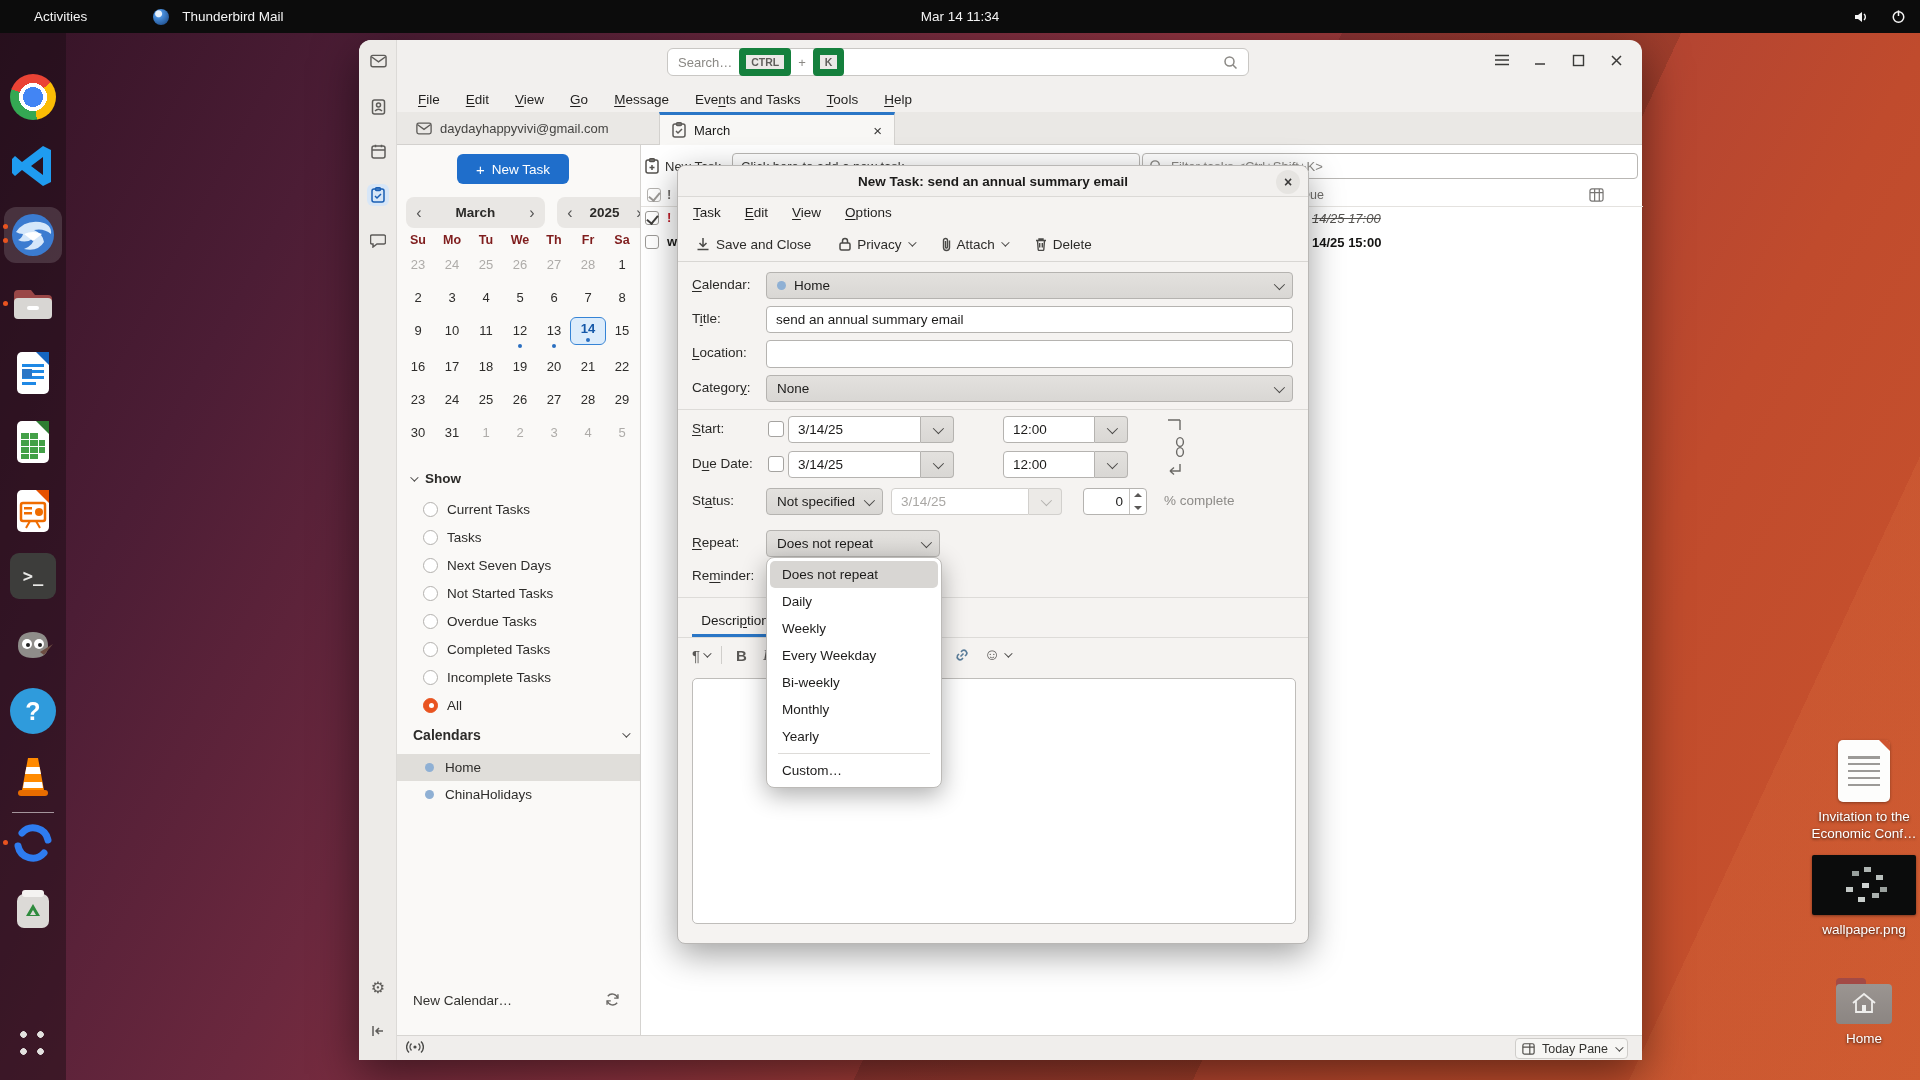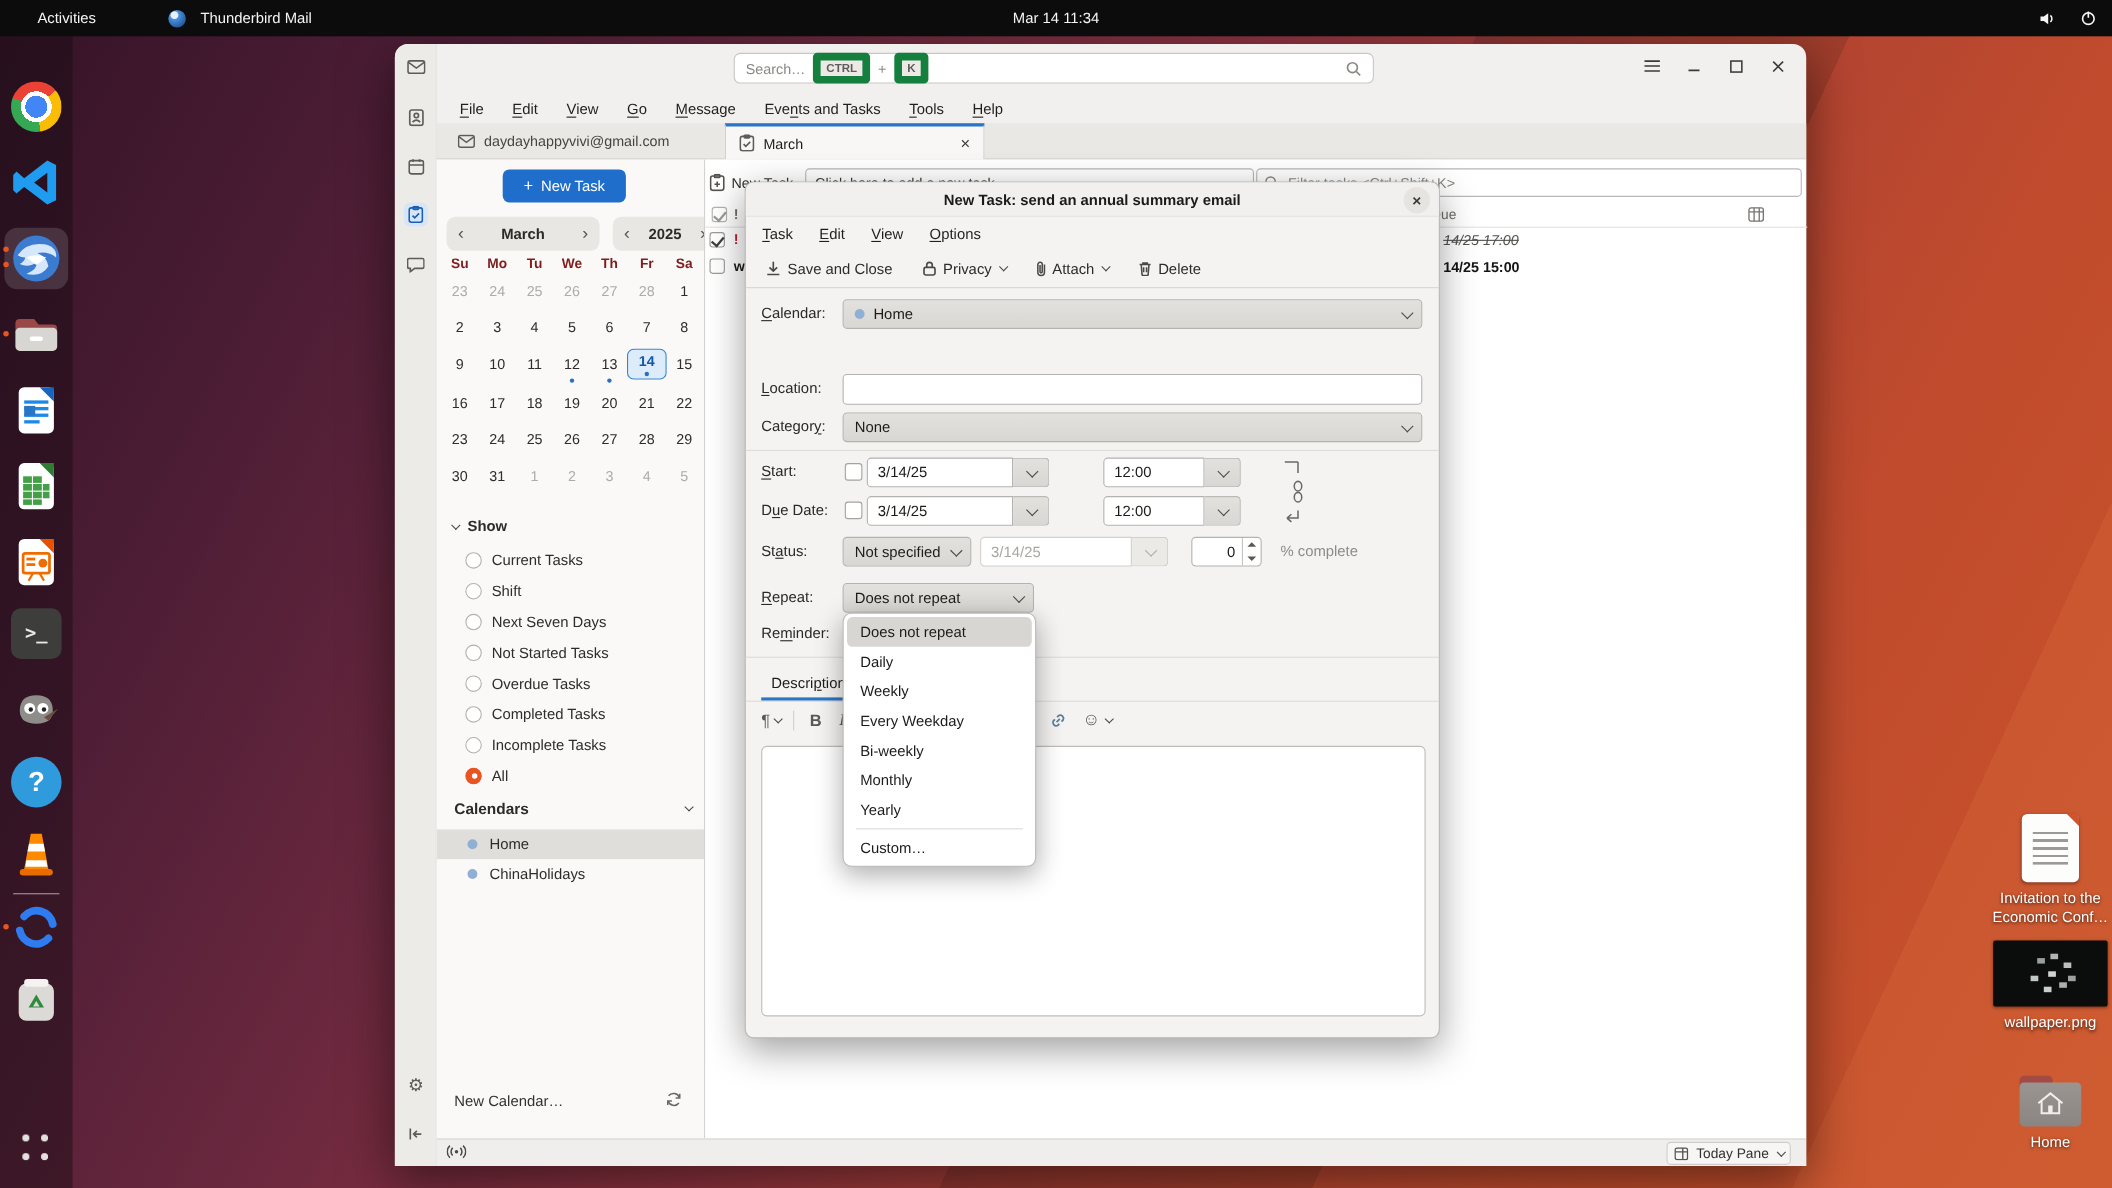--- a/index.html
+++ b/index.html
@@ -530,21 +530,21 @@
         <span>Show</span>
       </div>
       <div class="filters">
 
       <div class="f-row">
             <span class="radio"></span>
             <span>Current Tasks</span>
           </div>
           <div class="f-row">
             <span class="radio"></span>
-            <span>Shift</span>
+            <span>Tasks</span>
           </div>
           <div class="f-row">
             <span class="radio"></span>
             <span>Next Seven Days</span>
           </div>
           <div class="f-row">
             <span class="radio"></span>
             <span>Not Started Tasks</span>
           </div>
           <div class="f-row">
@@ -686,20 +686,24 @@
 
       <div class="frow" style="top:106px">
         <span class="flabel"><span class="accel">C</span><span>a</span><span>l</span><span>e</span><span>n</span><span>d</span><span>a</span><span>r</span><span>:</span></span>
         <div class="fsel" style="left:88px; width:527px;">
           <span class="cdot"></span>
           <span>Home</span>
           <span class="chev"></span>
         </div>
       </div>
 
+      <div class="frow" style="top:140px">
+        <span class="flabel"><span>T</span><span class="accel">i</span><span>t</span><span>l</span><span>e</span><span>:</span></span>
+        <input class="ftxt" style="left: 88px; width: 527px;" value="send an annual summary email">
+      </div>
 
       <div class="frow" style="top:174px; height:28px;">
         <span class="flabel"><span class="accel">L</span><span>o</span><span>c</span><span>a</span><span>t</span><span>i</span><span>o</span><span>n</span><span>:</span></span>
         <input class="ftxt" style="left: 88px; width: 527px; height: 28px;" value="">
       </div>
 
       <div class="frow" style="top:209px">
         <span class="flabel"><span>C</span><span>a</span><span>t</span><span>e</span><span>g</span><span>o</span><span>r</span><span class="accel">y</span><span>:</span></span>
         <div class="fsel" style="left:88px; width:527px;">
           <span>None</span>

